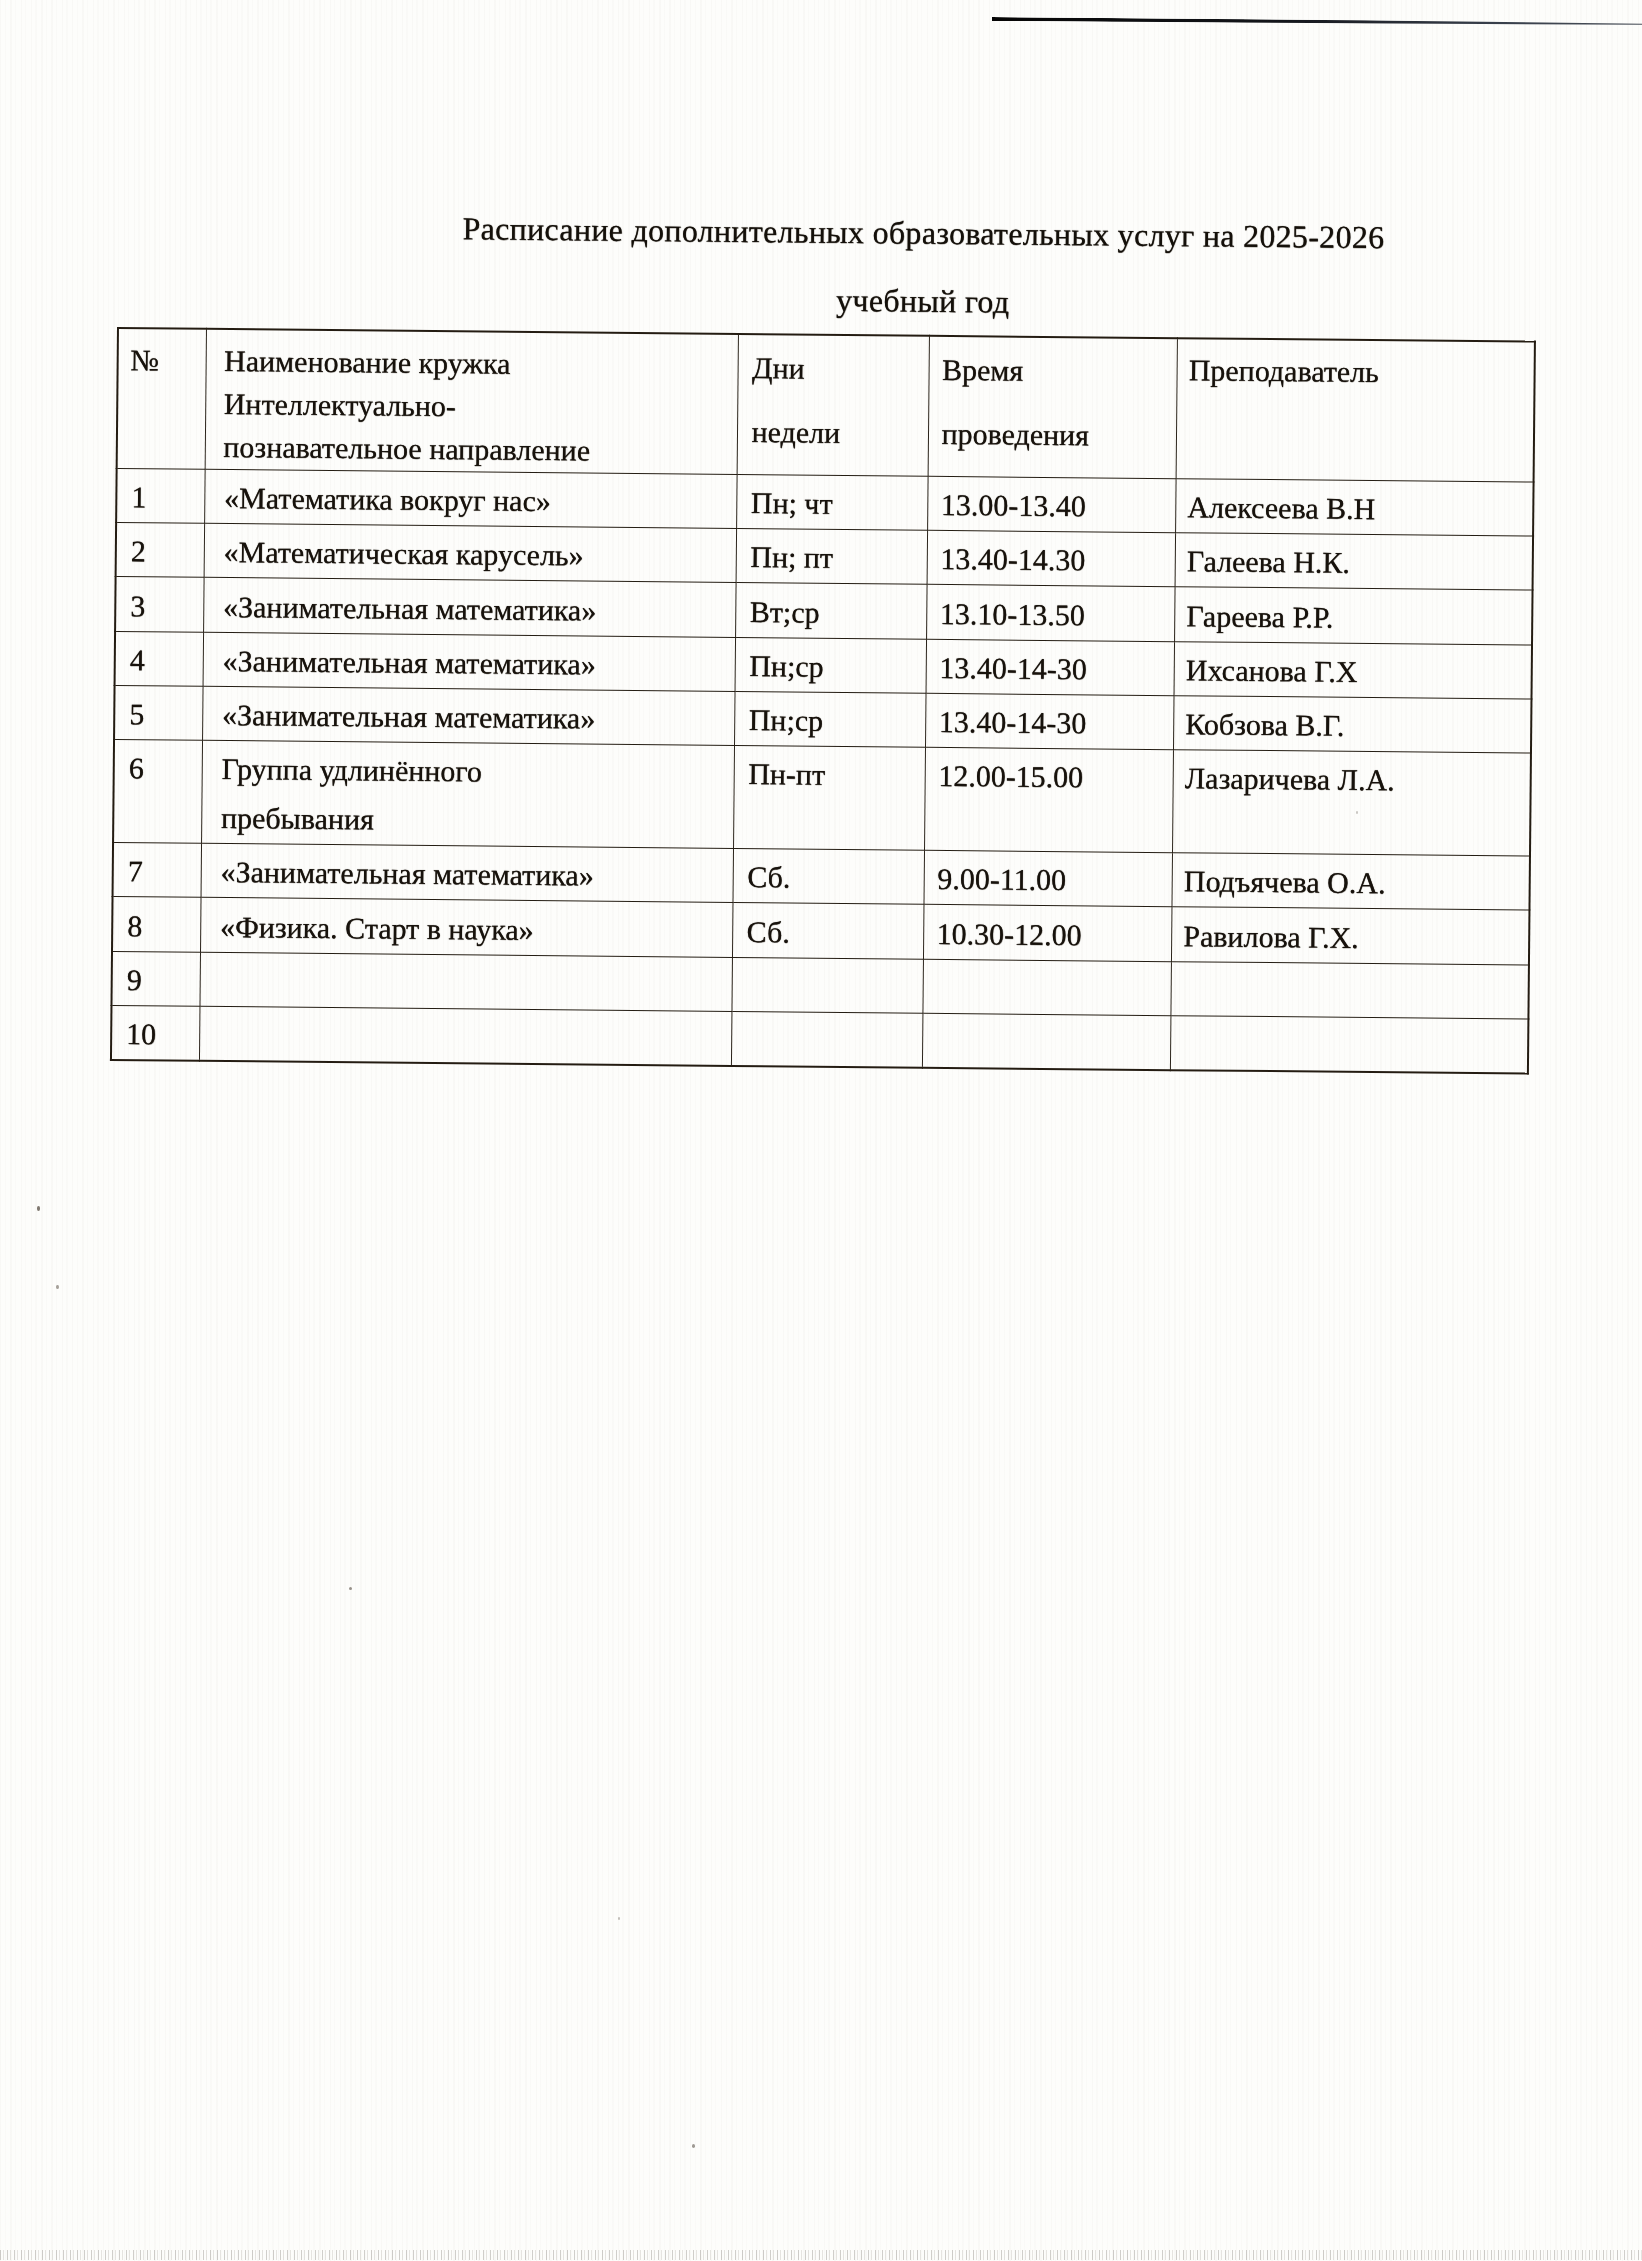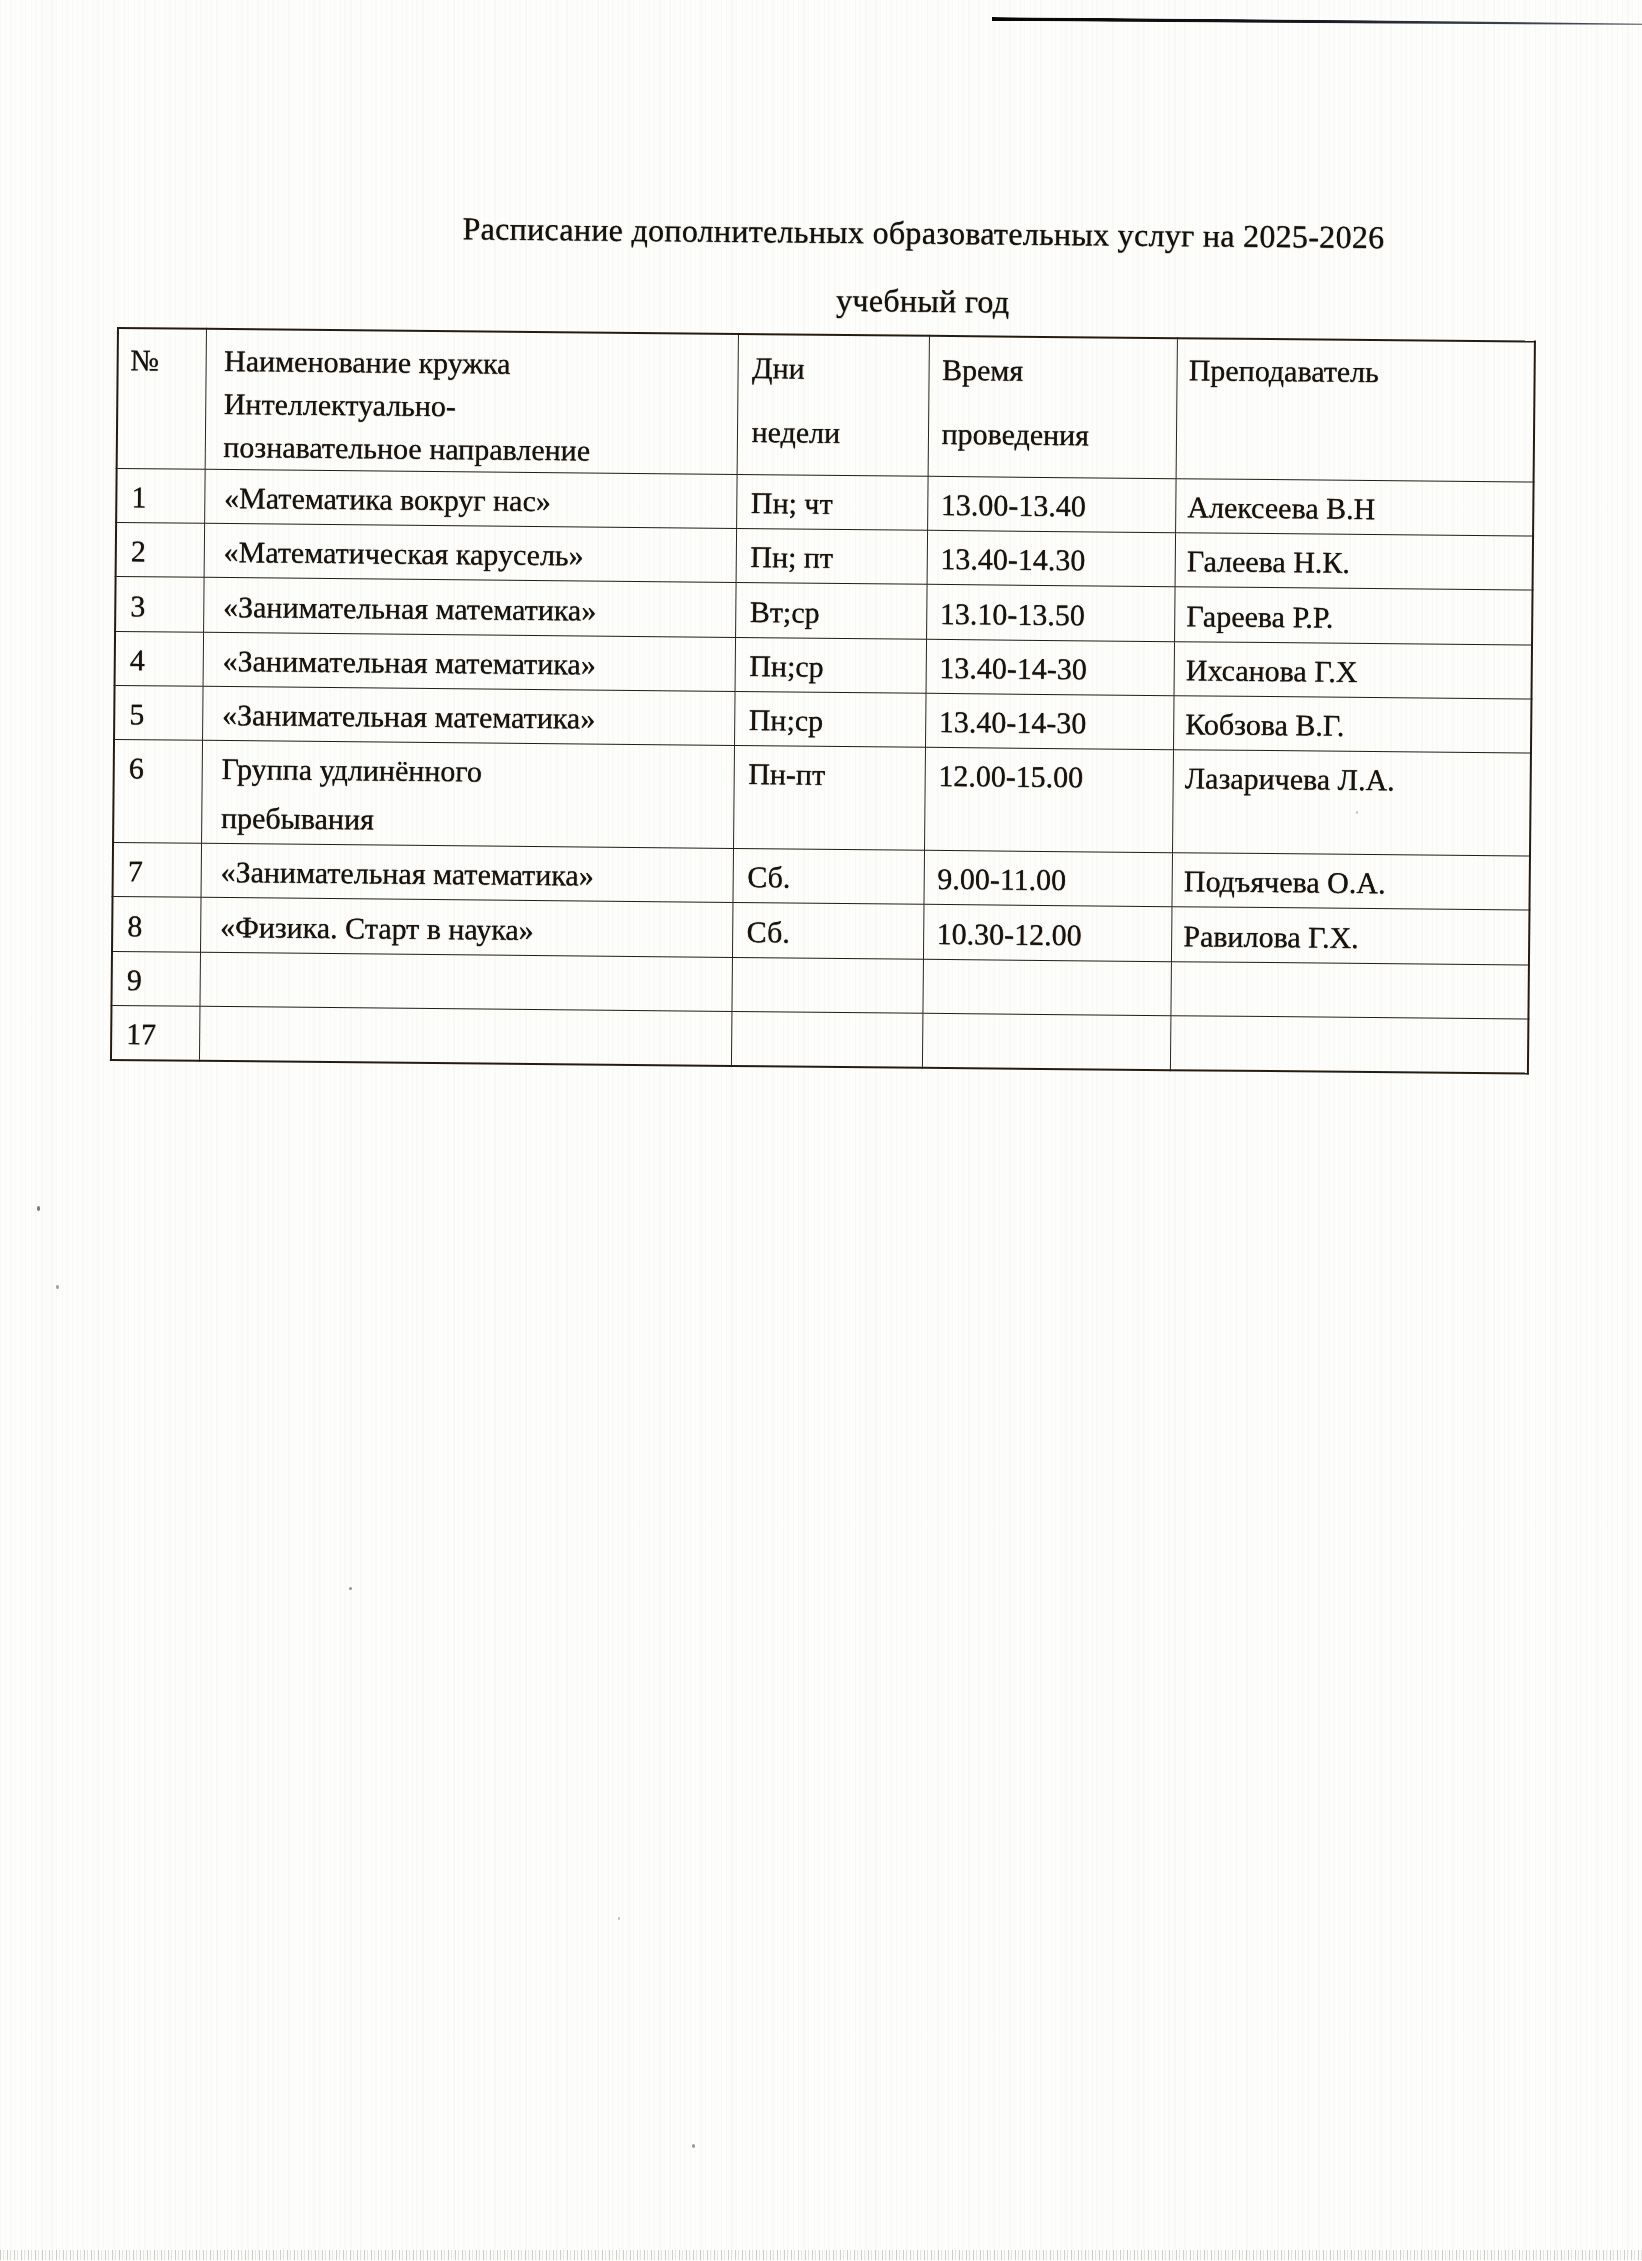--- a/index.html
+++ b/index.html
@@ -219,21 +219,21 @@
         <td class="c teacher">Равилова Г.Х.</td>
       </tr>
       <tr class="rh-short">
         <td class="c num">9</td>
         <td class="c name"></td>
         <td class="c days"></td>
         <td class="c time"></td>
         <td class="c teacher"></td>
       </tr>
       <tr class="rh-short">
-        <td class="c num">17</td>
+        <td class="c num">10</td>
         <td class="c name"></td>
         <td class="c days"></td>
         <td class="c time"></td>
         <td class="c teacher"></td>
       </tr>
     </tbody>
   </table>
 </div>
 
 <div class="speck" style="left:37px;  top:1206px; width:3.2px; height:4.5px;"></div>

